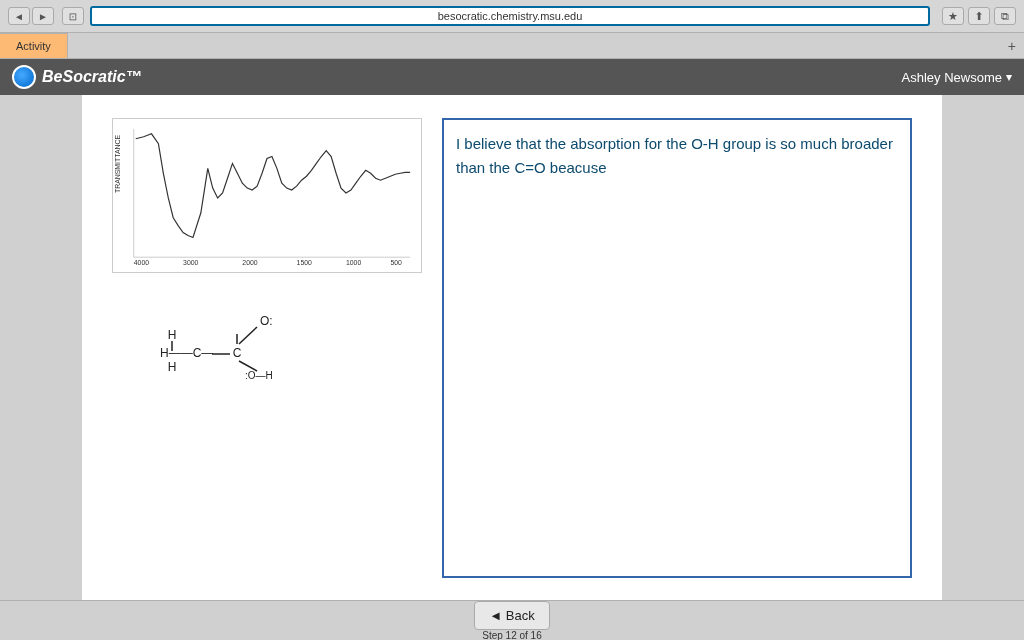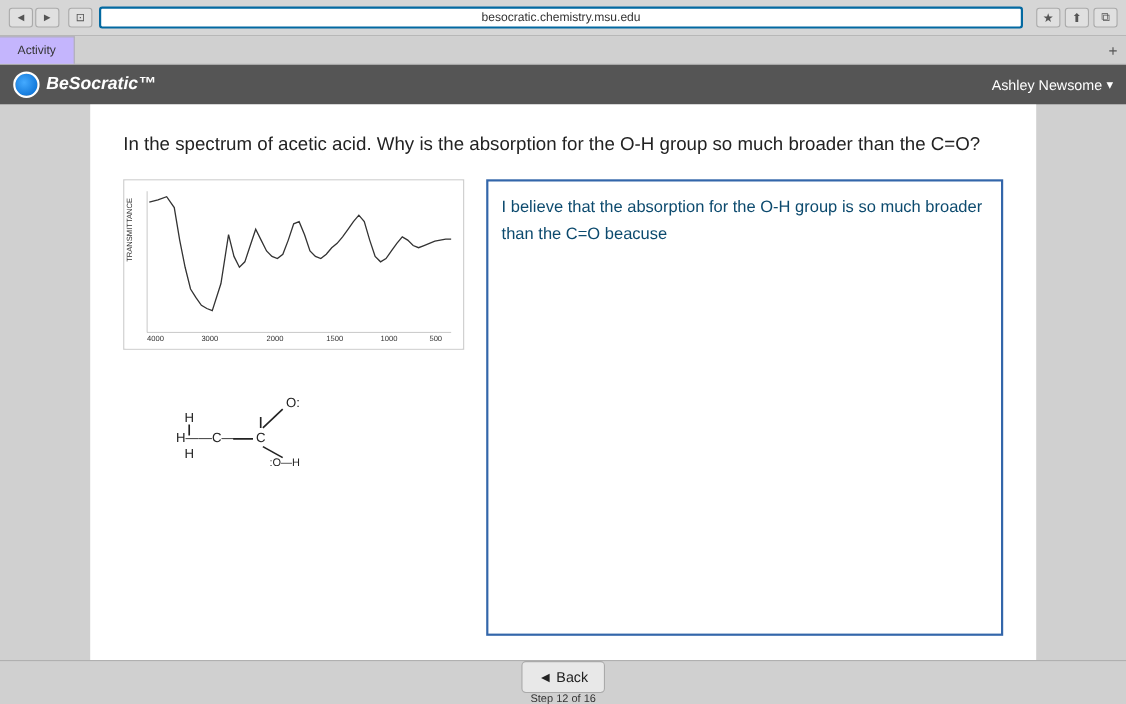--- a/index.html
+++ b/index.html
@@ -10,21 +10,21 @@
     .browser-top-bar { display: flex; align-items: center; padding: 6px 8px; gap: 6px; background: #d6d6d6; border-bottom: 1px solid #b0b0b0; }
     .browser-nav-btns { display: flex; gap: 2px; }
     .nav-btn { width: 22px; height: 18px; background: #e0e0e0; border: 1px solid #aaa; border-radius: 3px; display: flex; align-items: center; justify-content: center; font-size: 10px; color: #555; cursor: pointer; }
     .window-ctrl { width: 22px; height: 18px; background: #e0e0e0; border: 1px solid #aaa; border-radius: 3px; display: flex; align-items: center; justify-content: center; font-size: 10px; color: #555; cursor: pointer; margin-left: 2px; }
     .address-bar { flex: 1; height: 20px; background: white; border: 2px solid #0369a1; border-radius: 3px; display: flex; align-items: center; justify-content: center; font-size: 11px; color: #333; }
     .browser-actions { display: flex; gap: 4px; margin-left: 6px; }
     .browser-action-btn { width: 22px; height: 18px; background: #e0e0e0; border: 1px solid #aaa; border-radius: 3px; display: flex; align-items: center; justify-content: center; font-size: 11px; color: #555; }
 
     .tab-bar { display: flex; align-items: stretch; background: #d0d0d0; border-bottom: 1px solid #b0b0b0; height: 26px; }
     .tab { display: flex; align-items: center; padding: 0 16px; font-size: 11px; color: #333; border-right: 1px solid #b0b0b0; cursor: pointer; gap: 6px; }
-    .tab.active { background: #c4b5fd; border-top: 1px solid #b0b0b0; border-bottom: none; }
+    .tab.active { background: #fdba74; border-top: 1px solid #b0b0b0; border-bottom: none; }
     .tab.inactive { background: #c8c8c8; }
     .tab-plus { display: flex; align-items: center; padding: 0 8px; font-size: 14px; color: #555; cursor: pointer; margin-left: auto; }
 
     
     .app-header { display: flex; align-items: center; justify-content: space-between; background: #555; padding: 0 12px; height: 36px; flex-shrink: 0; }
     .app-logo { display: flex; align-items: center; gap: 6px; color: #ffffff; font-size: 16px; font-weight: bold; font-style: italic; }
     .logo-globe { width: 24px; height: 24px; border-radius: 50%; background: radial-gradient(circle at 40% 40%, #4af, #06c); border: 2px solid white; display: flex; align-items: center; justify-content: center; }
     .user-info { color: white; font-size: 13px; display: flex; align-items: center; gap: 4px; }
     .user-dropdown { color: white; font-size: 12px; cursor: pointer; }
 
@@ -83,21 +83,20 @@
     <span>BeSocratic™</span>
   </div>
   <div class="user-info">
     <span>Ashley Newsome</span>
     <span class="user-dropdown">▾</span>
   </div>
 </div>
 
 <div class="main-content">
   <div class="content-card">
-    <div class="question-text">In the spectrum of acetic acid. Why is the absorption for the O-H group so much broader than the C=O?</div>
     <div class="content-body">
       <div class="left-panel">
 
         <div class="spectrum-img">
           <svg class="spectrum-canvas" viewBox="0 0 310 155" xmlns="http://www.w3.org/2000/svg">
 
             <rect width="310" height="155" fill="white"></rect>
 
             <line x1="20" y1="10" x2="20" y2="140" stroke="#999" stroke-width="0.5"></line>
             <line x1="20" y1="140" x2="300" y2="140" stroke="#999" stroke-width="0.5"></line>

